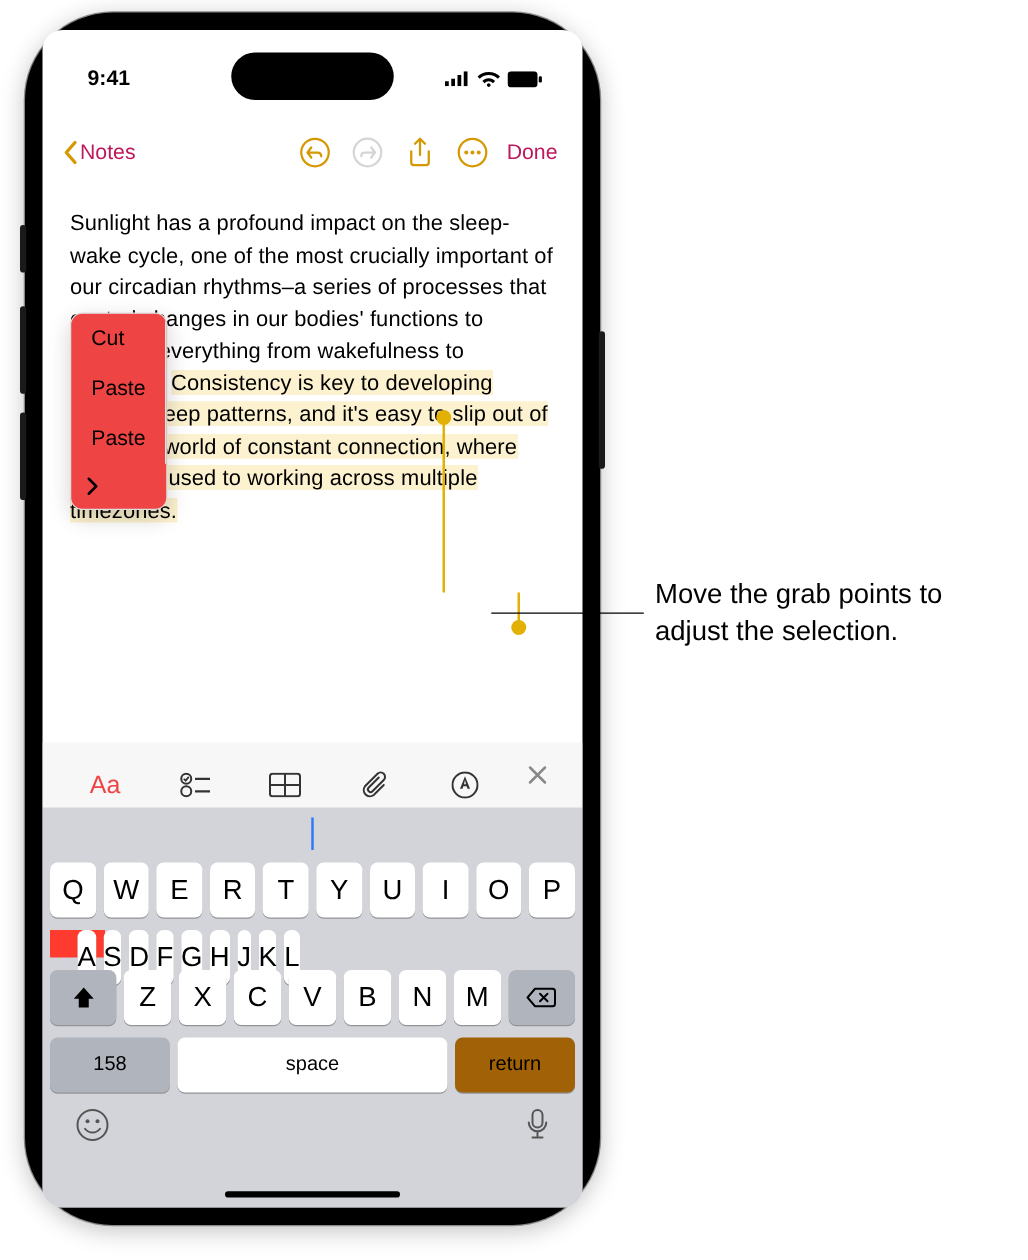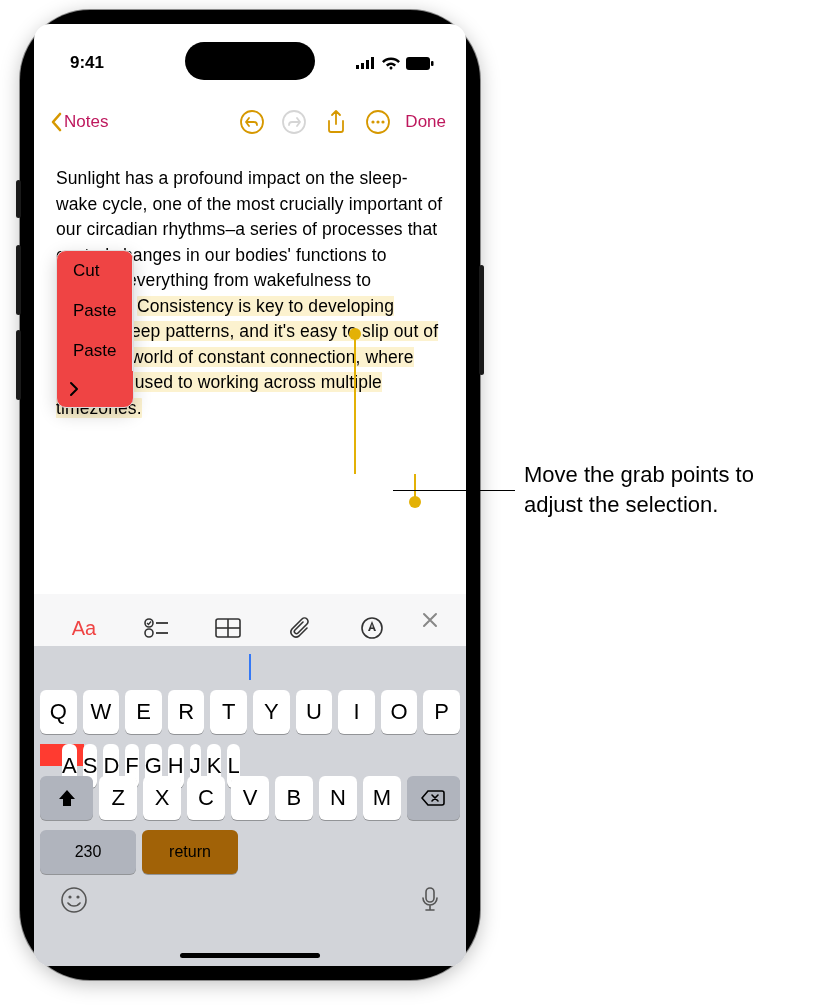--- a/index.html
+++ b/index.html
@@ -290,21 +290,22 @@
         <div class="key">N</div>
         <div class="key">M</div>
         <div class="key key-dark key-wide">
           <svg width="24" height="18">
               <path d="M7 2L1 9l6 7h14a2 2 0 002-2V4a2 2 0 00-2-2H7z" stroke="#000" fill="none" stroke-width="1.6"></path>
               <path d="M11 6l6 6M17 6l-6 6" stroke="#000" stroke-width="1.6" stroke-linecap="round"></path>
             </svg>
         </div>
       </div>
       <div class="bottom-row">
-        <div class="k-123">230</div>
+        <div class="k-123">158</div>
+        <div class="k-space">space</div>
         <div class="k-return">return</div>
       </div>
       <div class="kb-footer">
         <div>
           <svg width="28" height="28">
               <circle cx="14" cy="14" r="12" stroke="#555" fill="none" stroke-width="1.6"></circle>
               <circle cx="10" cy="11" r="1.6" fill="#555"></circle>
               <circle cx="18" cy="11" r="1.6" fill="#555"></circle>
               <path d="M8 17c1.5 2 4 3 6 3s4.5-1 6-3" stroke="#555" fill="none" stroke-width="1.6" stroke-linecap="round"></path>
             </svg>

